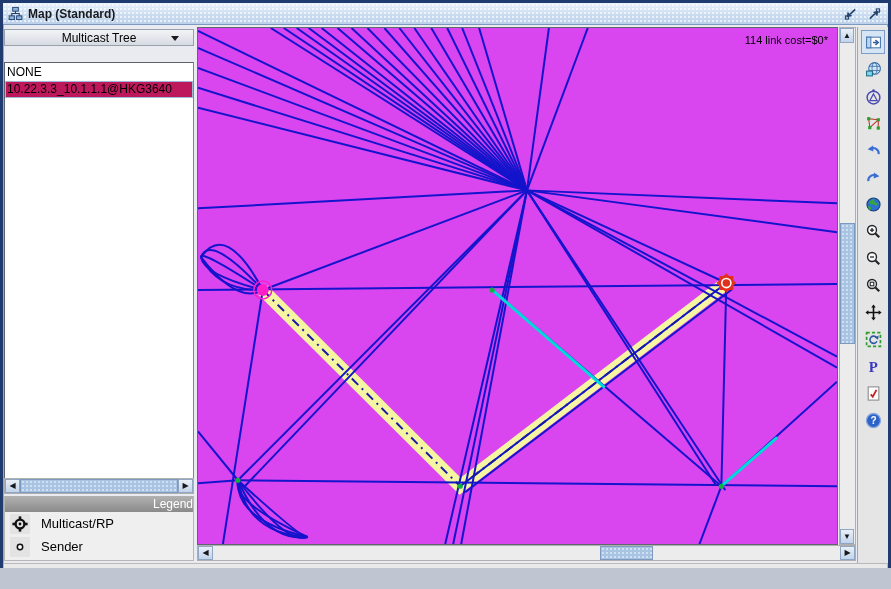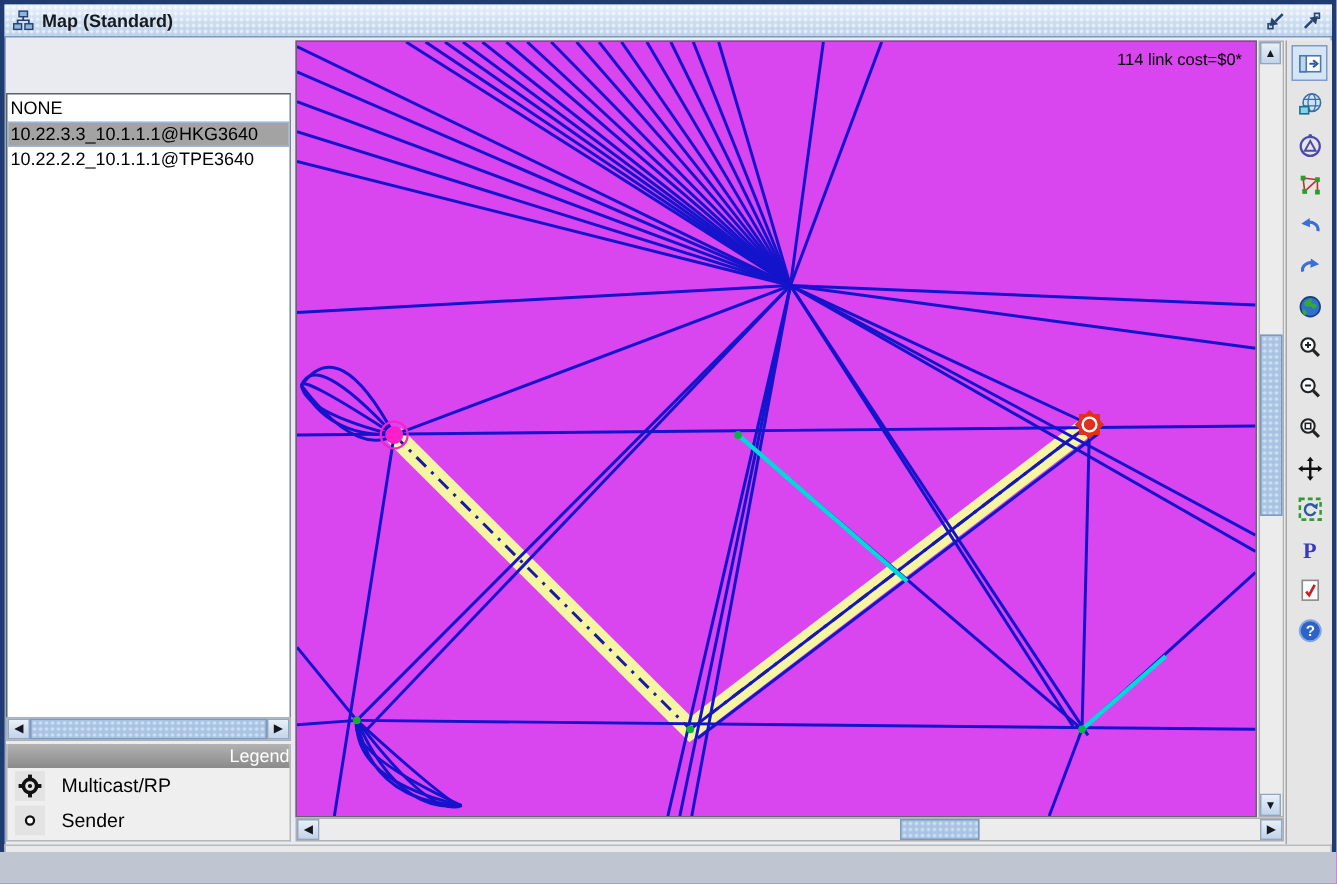--- a/index.html
+++ b/index.html
@@ -15,21 +15,21 @@
   .tctrls{margin-left:auto;display:flex;gap:7px;align-items:center;}
   .tbtn{width:17px;height:15px;display:flex;align-items:center;justify-content:center;}
   
   .combo{position:absolute;left:4px;top:29px;width:190px;height:17px;display:flex;align-items:center;justify-content:center;
     background:linear-gradient(#F2F4F7,#D7DBE2);border:1px solid #98A0AC;font-size:12px;color:#000;}
   .combo-arrow{position:absolute;right:14px;top:6px;width:0;height:0;border-left:4px solid transparent;
     border-right:4px solid transparent;border-top:5px solid #1A1A1A;}
   .treelist{position:absolute;left:4px;top:46px;width:190px;height:432px;background:#FFFFFF;
     border:1px solid #7E8694;border-top-color:#5B626E;border-left-color:#5B626E;overflow:hidden;padding-top:1px;margin-top:16px;}
   .tree-item{height:17px;line-height:17px;padding:0 2px;font-size:12px;color:#000;white-space:nowrap;overflow:hidden;}
-  .tree-item.sel{background:#a3a3a3;box-shadow:inset 0 0 0 1px #9FB8D4;}
+  .tree-item.sel{background:#be185d;box-shadow:inset 0 0 0 1px #9FB8D4;}
   
   .sb{display:flex;background:#EDEDED;border:1px solid #AFAFAF;}
   .sb-btn{flex:none;width:15px;height:14px;background:linear-gradient(#E9F0F9,#C2D4EA);border:1px solid #8FA6C4;
     font-size:8px;line-height:12px;text-align:center;color:#15181D;}
   .sb-track{flex:1;position:relative;background:#ECECEC;}
   .sb-thumb{position:absolute;background-color:#A9C4E2;border:1px solid #7E99BE;
     background-image:radial-gradient(#CFE0F3 1px,transparent 1.15px);background-size:4px 4px;}
   .side-hsb{position:absolute;left:4px;top:478px;width:190px;height:16px;}
   .side-hsb .sb-thumb{left:0;right:0;top:0;bottom:0;}
   .vsb{position:absolute;left:839px;top:27px;width:17px;height:518px;flex-direction:column;}
@@ -84,25 +84,28 @@
       <span class="tbtn">
         <svg width="15" height="14" viewBox="0 0 14 14">
           <path d="M2.4 11.6 7.2 6.8" stroke="#25456F" stroke-width="1.7"></path>
           <polygon points="11.1,3.6 9.8,9.3 5.4,4.9" fill="#25456F"></polygon>
           <rect x="8.9" y="1.9" width="3.2" height="3.2" fill="none" stroke="#25456F" stroke-width="1.1"></rect>
         </svg>
       </span>
     </span>
   </div>
 
+  <div class="combo">
+    <span>Multicast Tree</span>
+    <span class="combo-arrow"></span>
+  </div>
 
   <div class="treelist" id="treelist">
       <div class="tree-item">NONE</div>
       <div class="tree-item sel">10.22.3.3_10.1.1.1@HKG3640</div>
-      <div class="tree-item">10.22.2.2_10.1.1.1@TPE3640</div>
     </div>
 
   <div class="sb side-hsb">
     <div class="sb-btn">◀</div>
     <div class="sb-track">
       <div class="sb-thumb"></div>
     </div>
     <div class="sb-btn">▶</div>
   </div>
 

